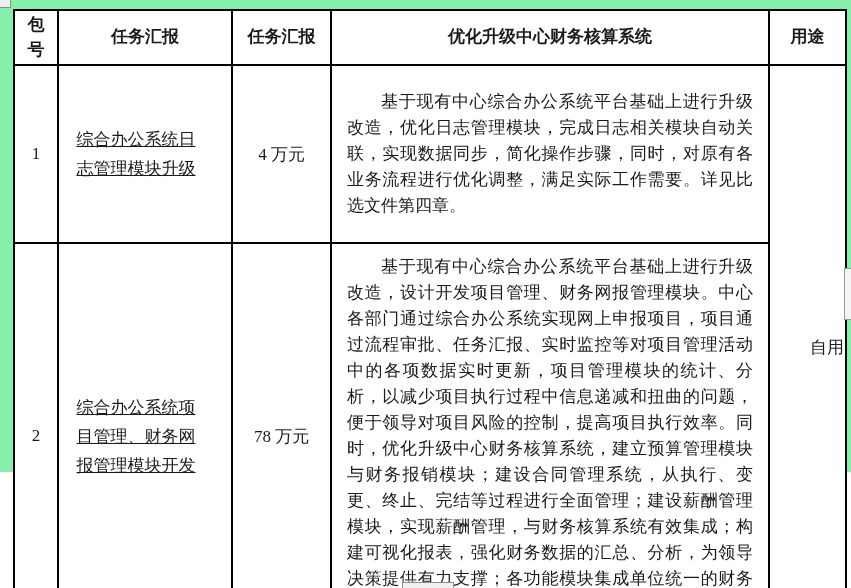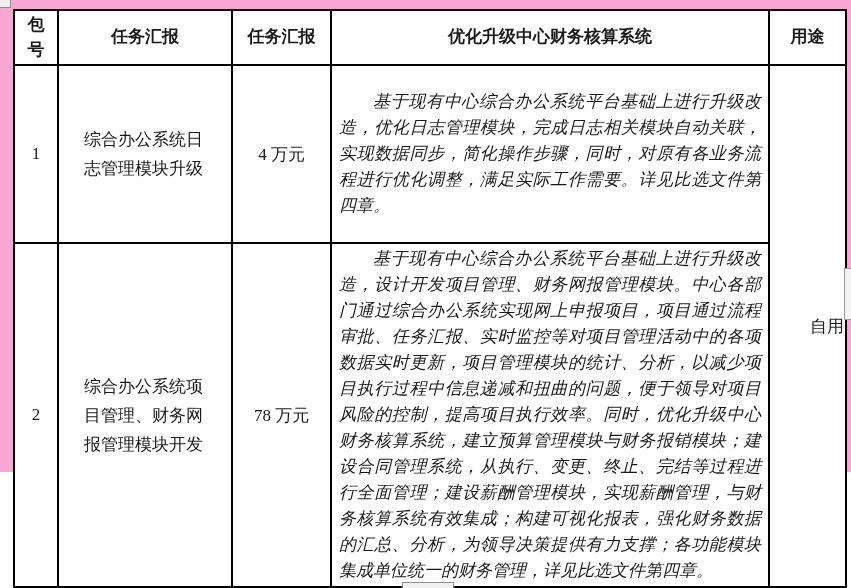--- a/index.html
+++ b/index.html
@@ -9,21 +9,21 @@
     width: 851px;
     height: 588px;
     overflow: hidden;
     font-family: "Liberation Serif", "DejaVu Serif", serif;
     color: #1a1a1a;
   }
   .page {
     position: relative;
     width: 851px;
     height: 472px;
-    background: #f9a8d4;
+    background: #86efac;
   }
   table.doc-table {
     position: absolute;
     left: 13px;
     top: 9px;
     width: 832px;
     border-collapse: collapse;
     table-layout: fixed;
     background: #ffffff;
   }
@@ -50,34 +50,34 @@
     width: 1.05em;
     line-height: 1.45;
     word-break: break-all;
     text-align: center;
   }
   td.cell-center {
     text-align: center;
     padding: 2px;
   }
   td.cell-name {
-    text-align: right;
+    text-align: center;
     padding: 2px 28px 2px 10px;
     line-height: 29px;
+    text-decoration: underline;
   }
   td.cell-desc {
     padding: 2px 7px;
   }
   td.cell-desc p {
-    margin: 0;
+    margin: 8px;
     text-indent: 2em;
     text-align: justify;
     line-height: 26px;
     font-size: 17px;
-    font-style: italic;
   }
   td.cell-usage {
     text-align: right;
     color: #333333;
     font-size: 18px;
   }
 
   
   .corner-handle-fragment {
     position: absolute;

